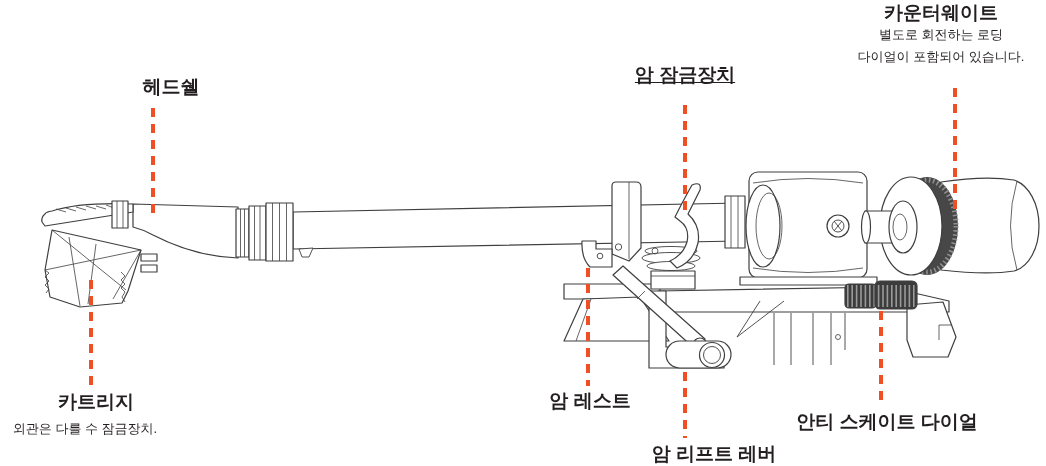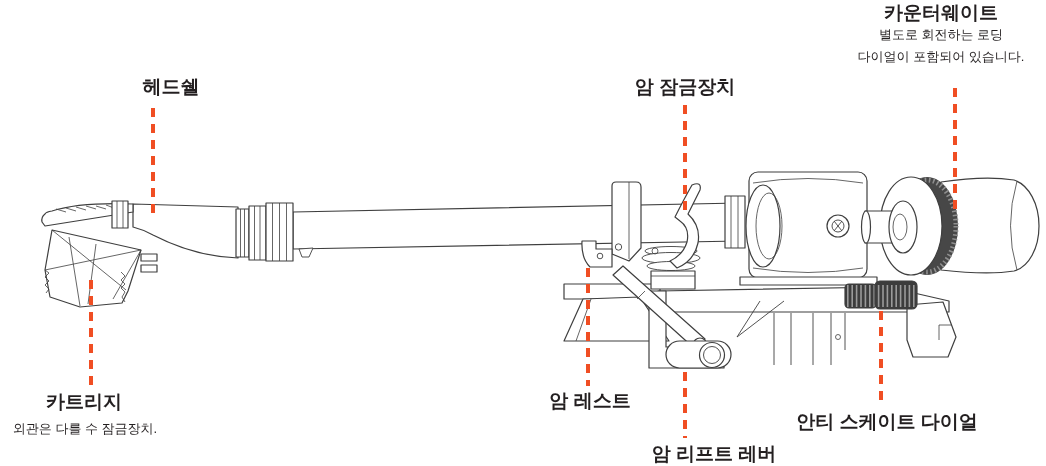--- a/index.html
+++ b/index.html
@@ -163,25 +163,25 @@
   <div class="label" style="left:941px;top:2px;">
     <div class="title">카운터웨이트</div>
     <div class="desc">별도로 회전하는 로딩</div>
     <div class="desc">다이얼이 포함되어 있습니다.</div>
   </div>
 
   <div class="label" style="left:171px;top:76px;">
     <div class="title">헤드쉘</div>
   </div>
 
-  <div class="label" style="left:685px;top:76px;">
+  <div class="label" style="left:685px;top:64px;text-decoration:underline;">
     <div class="title">암 잠금장치</div>
   </div>
 
-  <div class="label" style="left:84px;top:391px;">
+  <div class="label" style="left:96px;top:391px;">
     <div class="title">카트리지</div>
   </div>
   <div class="label" style="left:85px;top:418px;">
     <div class="desc">외관은 다를 수 잠금장치.</div>
   </div>
 
   <div class="label" style="left:590px;top:390px;">
     <div class="title">암 레스트</div>
   </div>
 

